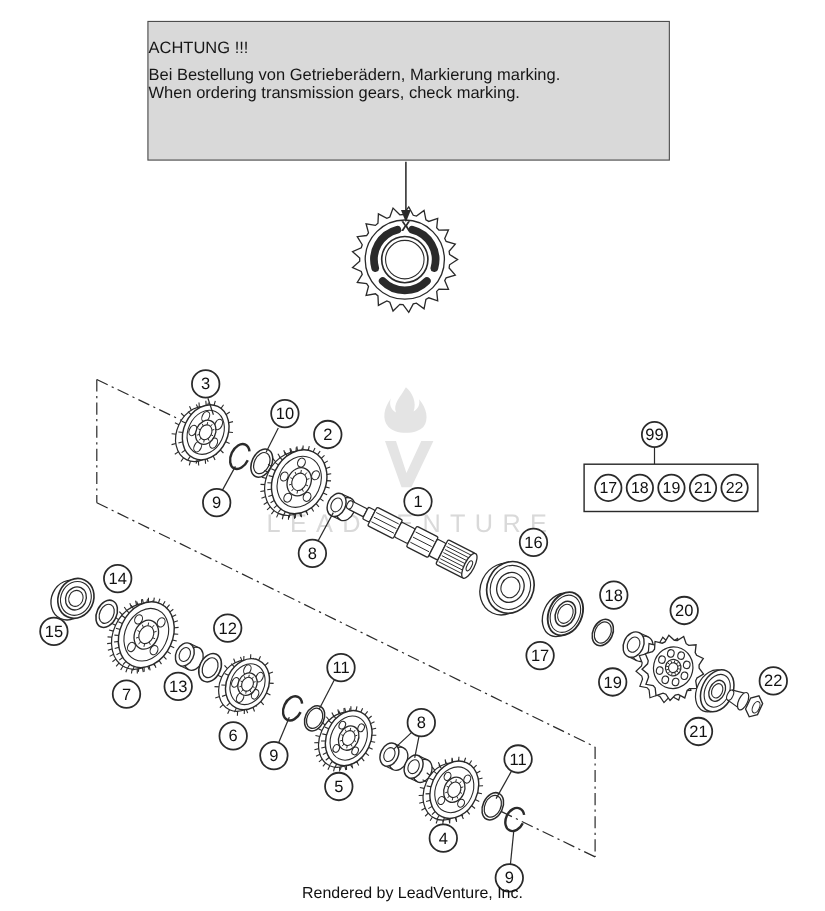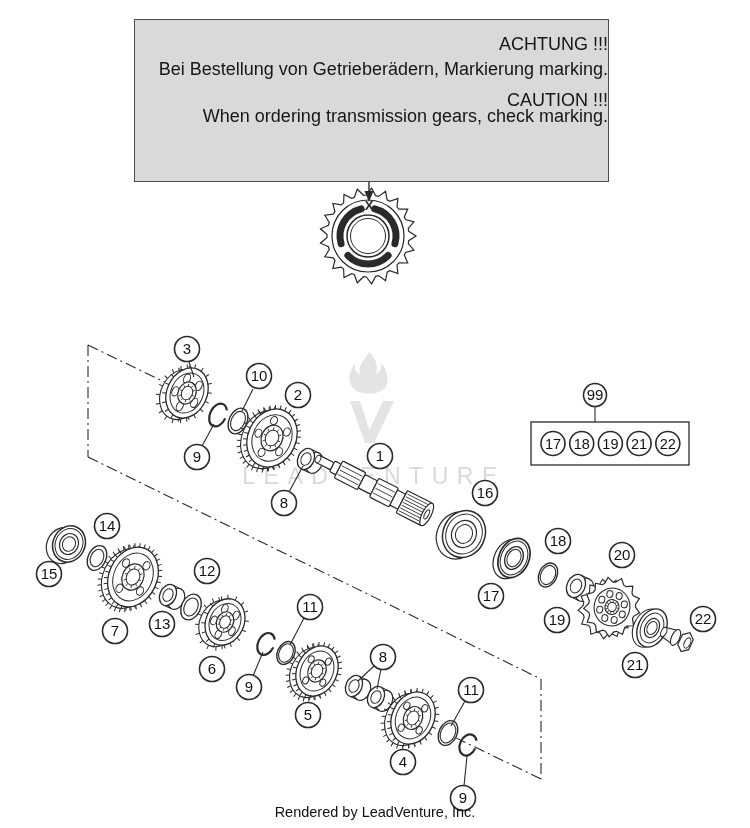--- a/index.html
+++ b/index.html
@@ -1,21 +1,21 @@
 <!DOCTYPE html>
 <html><head>
 <meta charset="utf-8">
 <style>
   html,body{margin:0;padding:0;background:#fff;}
   .stage{position:relative;width:750px;height:828px;background:#fff;overflow:hidden;
          font-family:"Liberation Sans",sans-serif;}
   #gear-svg{position:absolute;left:0;top:0;}
-  .caution{position:absolute;left:134px;top:19px;width:475px;height:163px;box-sizing:border-box;
-           background:#d9d9d9;border:1.5px solid #4d4d4d;text-align:right;color:#161616;
-           font-size:18px;line-height:16px;z-index:2;}
+  .caution{position:absolute;left:134px;top:19px;width:475px;height:127px;box-sizing:border-box;
+           background:#d9d9d9;border:1.5px solid #4d4d4d;text-align:left;color:#161616;
+           font-size:15px;line-height:16px;z-index:2;}
   .caution .l1{margin-top:16px;}
   .caution .l2{margin-top:9px;}
   .caution .l3{margin-top:15px;}
   .caution .l4{}
   .footer{position:absolute;left:0;top:804px;width:100%;text-align:center;font-size:14.5px;
           color:#111;z-index:2;}
 </style>
 </head>
 <body>
 
@@ -829,18 +829,17 @@
       </g>
       <g>
         <circle cx="463" cy="798" r="12.5" fill="#fff" stroke="#2a2a2a" stroke-width="1.6"></circle>
         <text x="463" y="803" text-anchor="middle" font-size="15" fill="#111" font-family="&quot;Liberation Sans&quot;, sans-serif">9</text>
       </g>
     </svg>
 
   <div class="caution">
     <div class="l1">ACHTUNG !!!</div>
     <div class="l2">Bei Bestellung von Getrieberädern, Markierung marking.</div>
-    <div class="l3">CAUTION !!!</div>
     <div class="l4">When ordering transmission gears, check marking.</div>
   </div>
 
   <div class="footer">Rendered by LeadVenture, Inc.</div>
 </div>
 
 </body></html>

